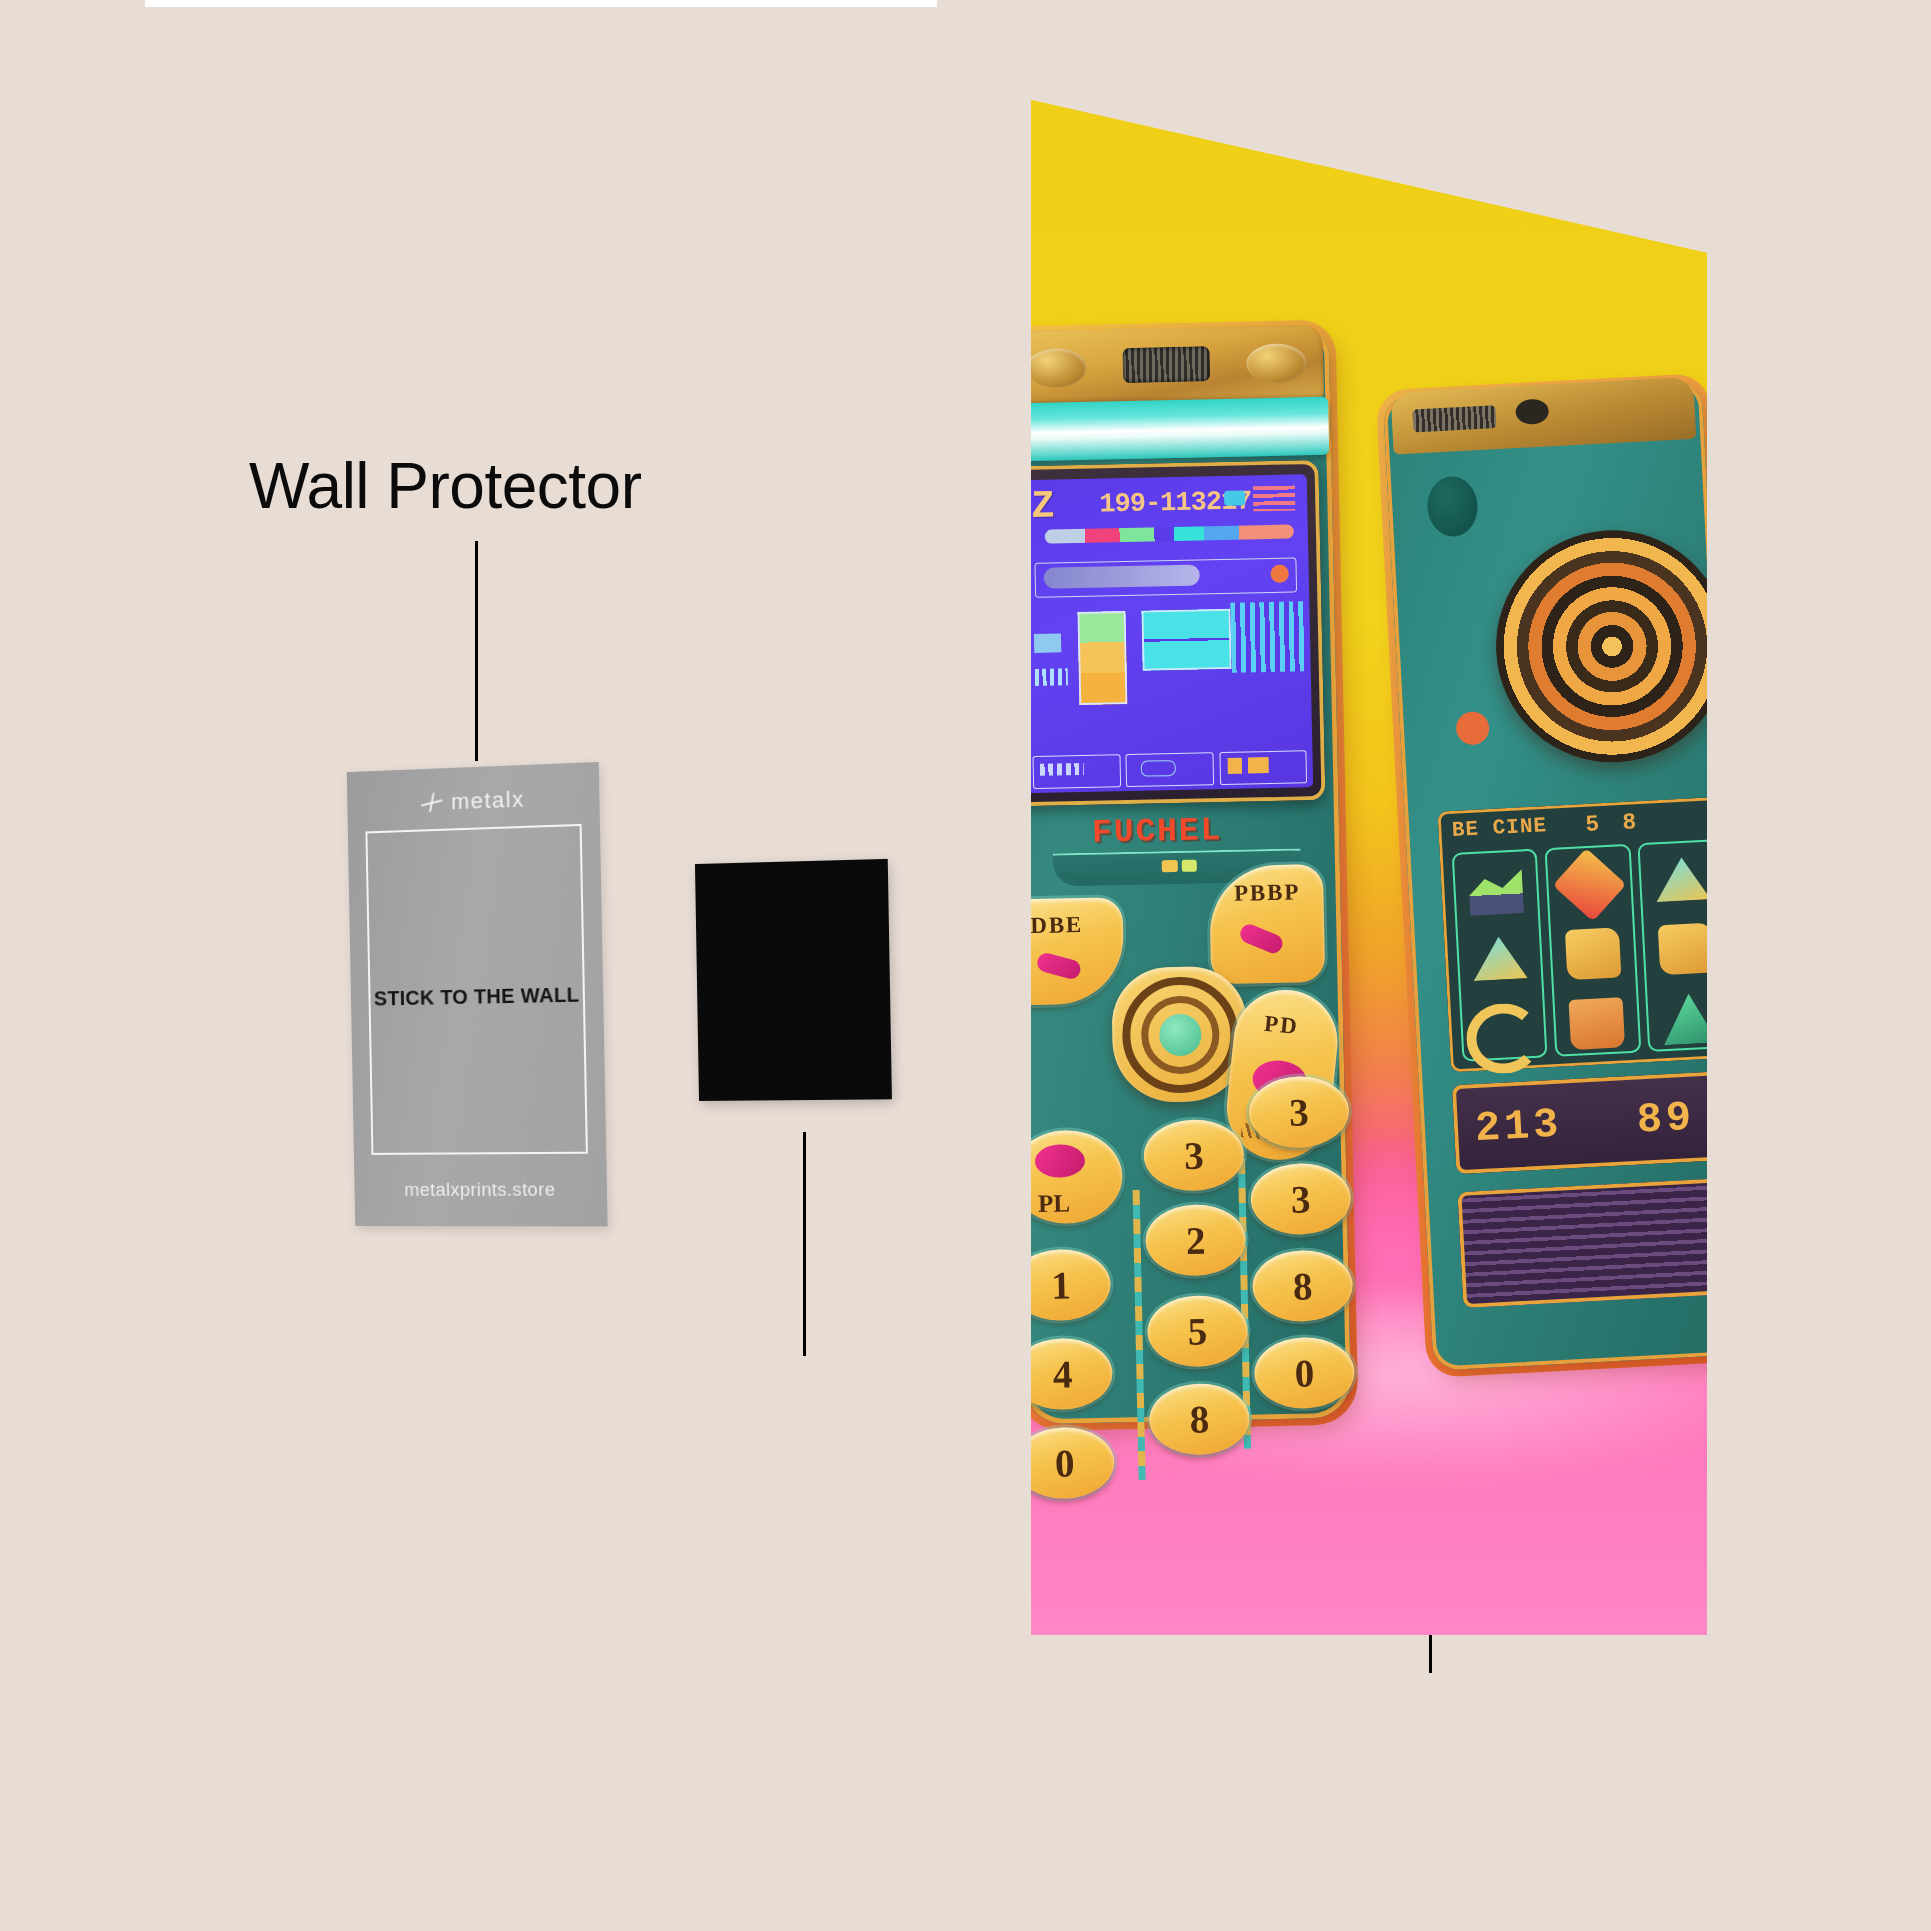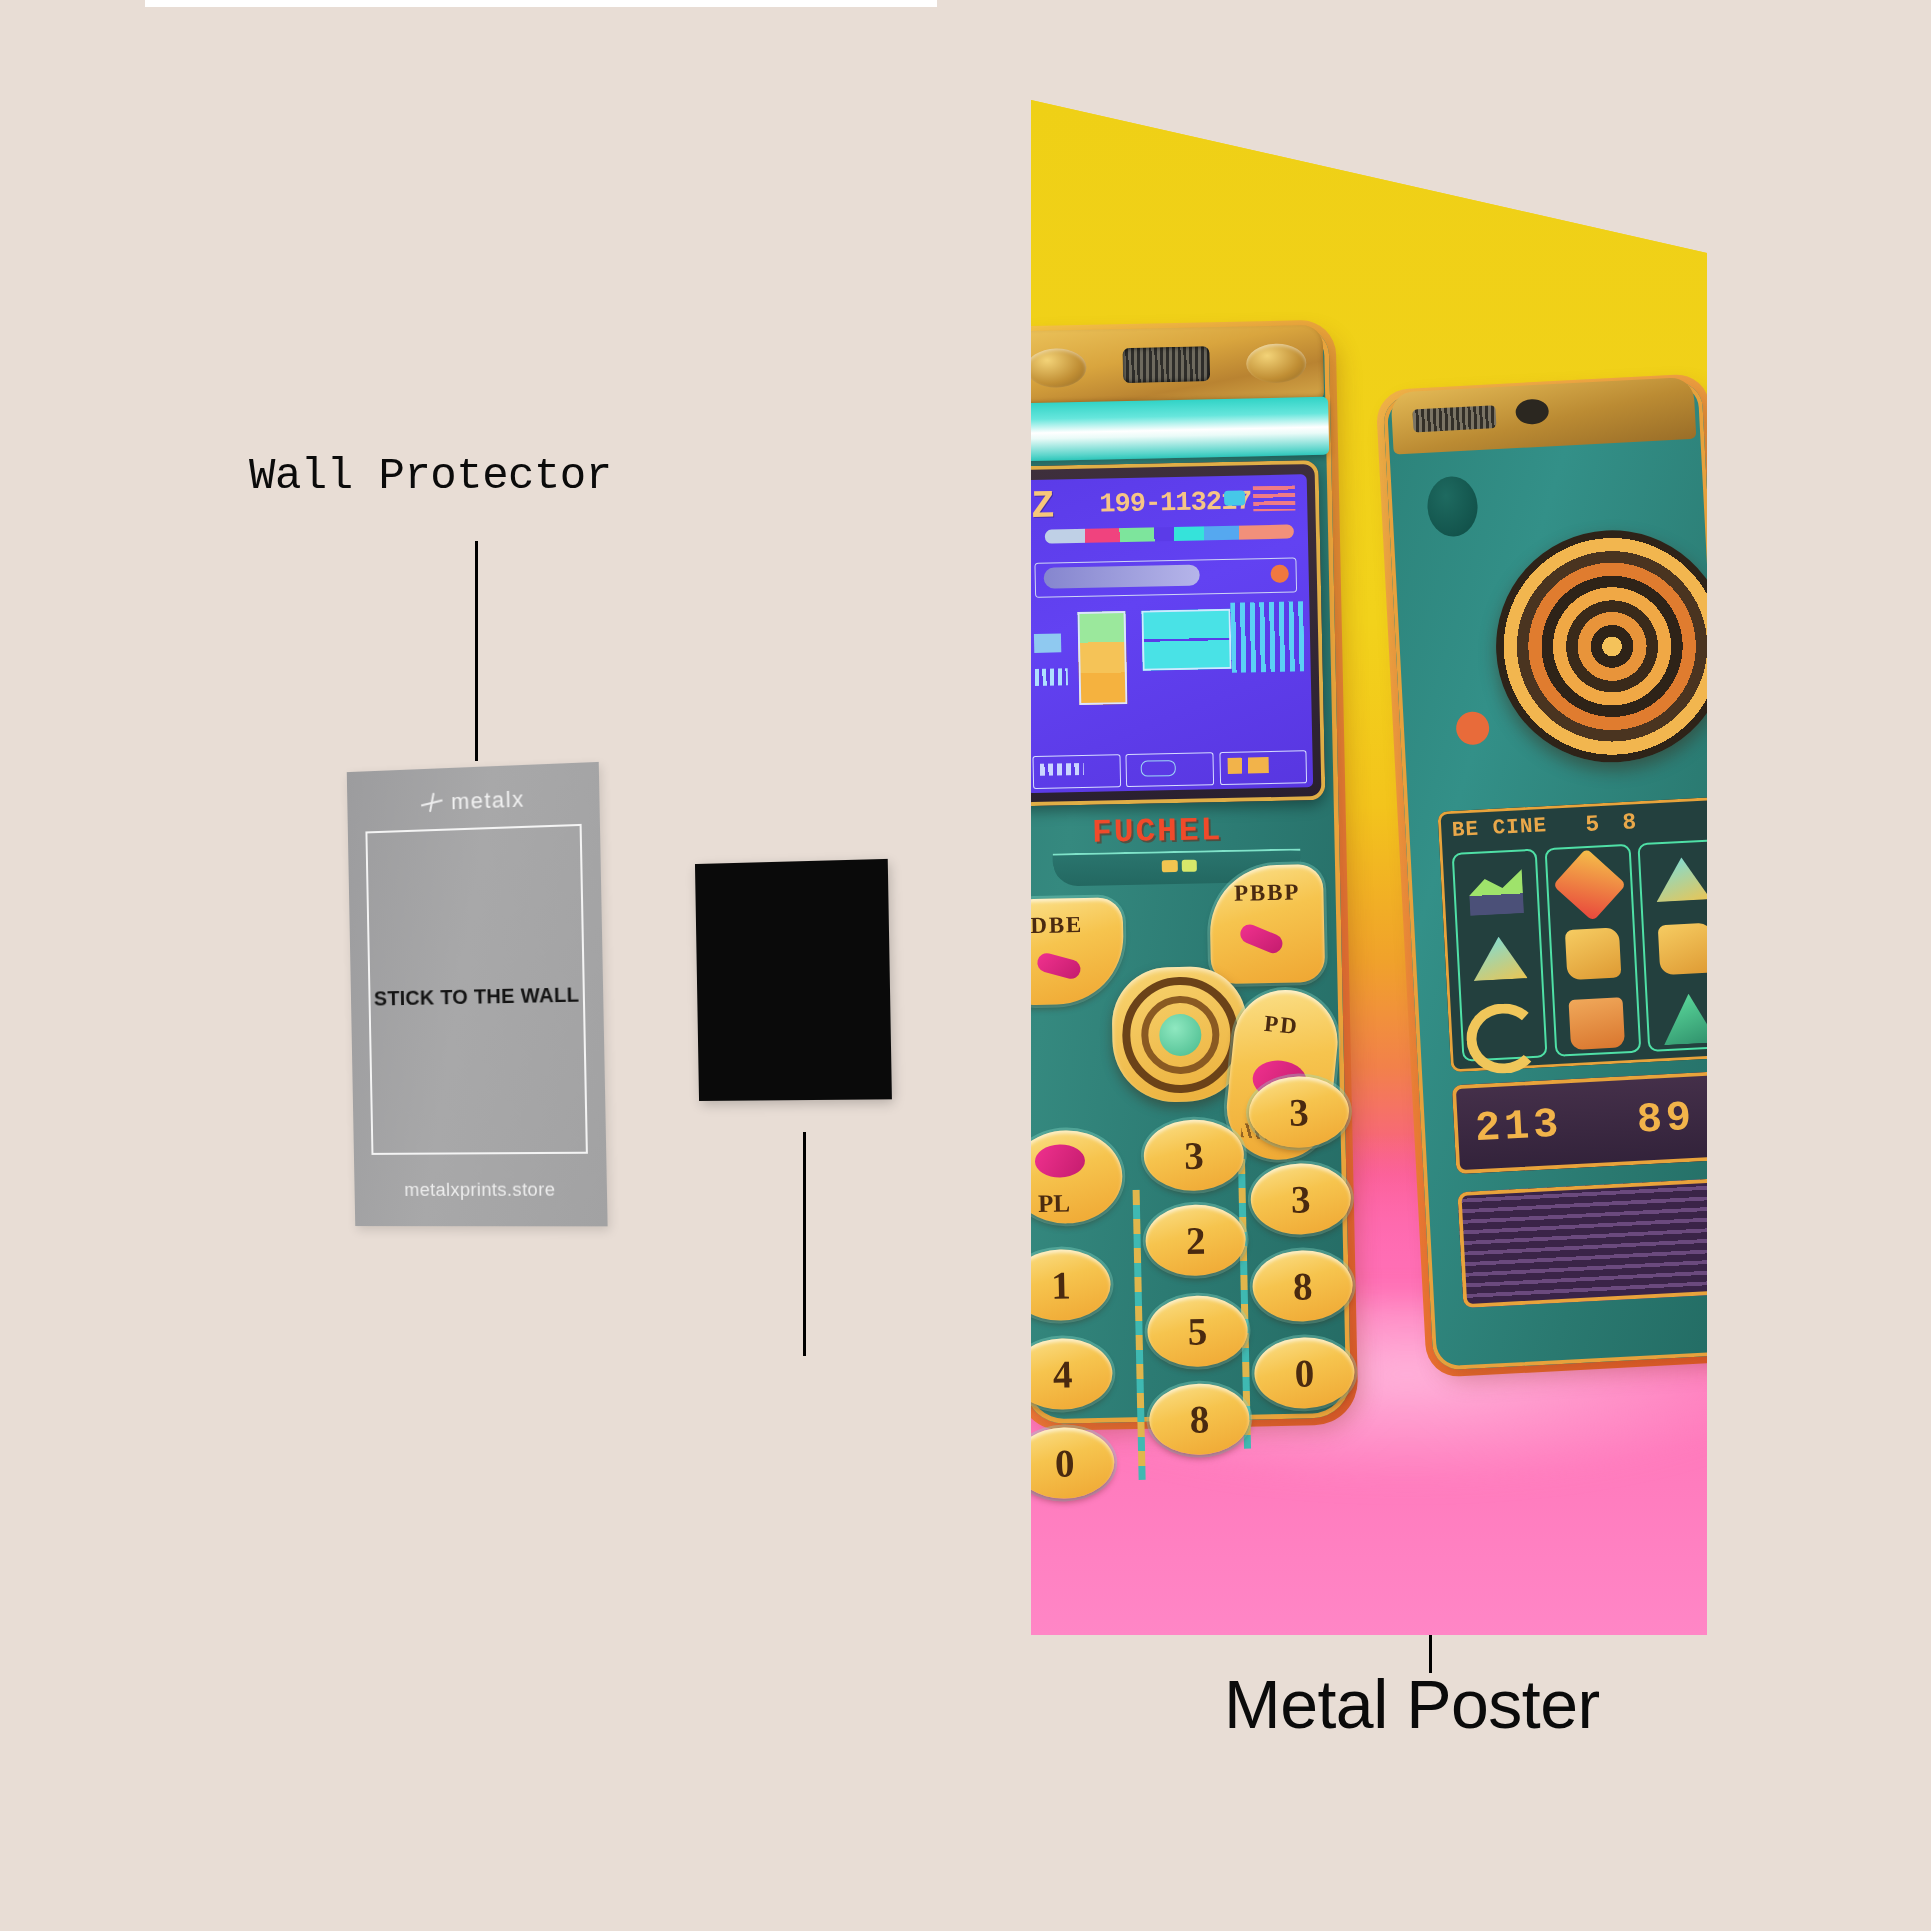--- a/index.html
+++ b/index.html
@@ -12,21 +12,21 @@
   #stage{position:absolute;inset:0;background:#E8DDD5;}
 
   
   .top-strip{position:absolute;left:145px;top:0;width:792px;height:6.8px;background:#FFFFFF;}
 
   
   .label{
     position:absolute;color:#0B0B0B;font-weight:400;
     letter-spacing:-0.5px;line-height:1.02;white-space:nowrap;
   }
-  #lbl-wall{left:249px;top:454px;font-size:44px;font-family:Liberation Mono, monospace;}
+  #lbl-wall{left:249px;top:454px;font-size:64px;}
   #lbl-magnet{left:687px;top:1366px;font-size:68px;text-align:center;white-space:normal;width:251px;}
   #lbl-poster{left:1224px;top:1670px;font-size:68px;}
 
   .leader{position:absolute;background:#000;width:2.9px;}
   #leader-wall{left:475px;top:541px;height:220px;}
   #leader-magnet{left:803px;top:1132px;height:224px;}
   #leader-poster{left:1429px;top:1557px;height:116px;}
 
   
   #wallprot{
@@ -302,21 +302,20 @@
       <span>metalx</span>
     </div>
     <div id="wp-frame"></div>
     <div id="wp-center">STICK TO THE WALL</div>
     <div id="wp-url">metalxprints.store</div>
   </div>
 
   <div id="leader-magnet" class="leader"></div>
   <div id="magnet"></div>
 
-  <div id="lbl-poster" class="label">Metal Poster</div>
   <div id="leader-poster" class="leader"></div>
 
   <div id="poster">
     <div id="poster-bg"></div>
     <div id="floor"></div>
     <div id="floor-sheen"></div>
 
     <div id="phone2">
       <div class="p2-rim"></div>
       <div class="p2-body"></div>

